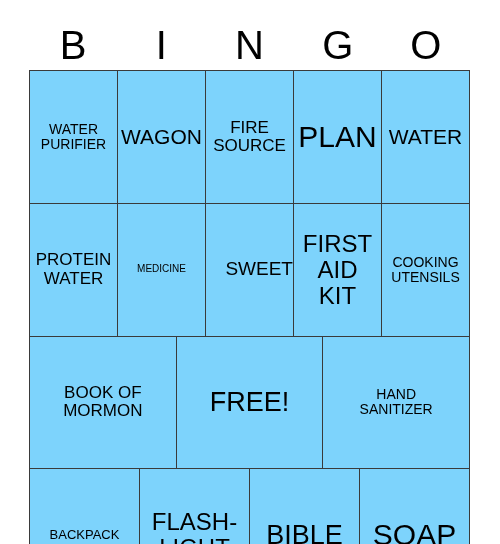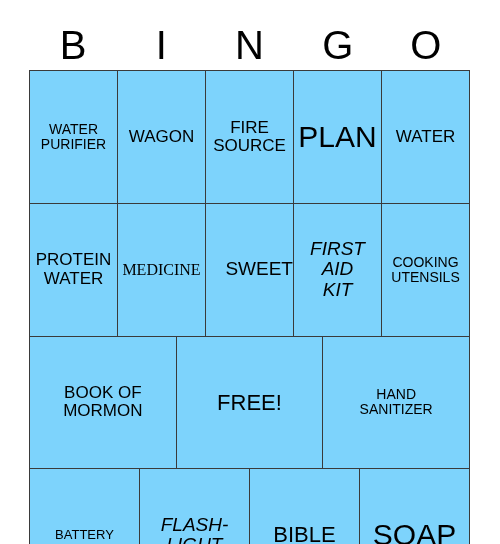--- a/index.html
+++ b/index.html
@@ -79,26 +79,26 @@
     width: 100%;
     line-height: 1.08;
     white-space: pre-line;
     font-weight: 400;
     color: #000000;
   }
 
   
   .fs-xs   { font-size: 13px; }
   .fs-sm   { font-size: 14px; }
-  .fs-smd  { font-size: 16px; font-family: Liberation Serif, serif; }
+  .fs-smd  { font-size: 10px; }
   .fs-md   { font-size: 17px; }
   .fs-lg   { font-size: 19px; padding-left: 32px; }
-  .fs-xl   { font-size: 17px; }
-  .fs-2xl  { font-size: 19px; font-style: italic; }
-  .fs-3xl  { font-size: 22px; }
+  .fs-xl   { font-size: 21px; }
+  .fs-2xl  { font-size: 24px; }
+  .fs-3xl  { font-size: 27px; }
   .fs-4xl  { font-size: 30px; }
 </style>
 </head>
 <body>
 
 <div id="card">
 
   <div id="header">
       <div class="header-letter">B</div>
       <div class="header-letter">I</div>
@@ -156,21 +156,21 @@
         <div class="cell">
           <span class="cell-text fs-3xl">FREE!</span>
         </div>
         <div class="cell">
           <span class="cell-text fs-sm">HAND
 SANITIZER</span>
         </div>
       </div>
       <div class="grid-row">
         <div class="cell">
-          <span class="cell-text fs-xs">BATTERY</span>
+          <span class="cell-text fs-xs">BACKPACK</span>
         </div>
         <div class="cell">
           <span class="cell-text fs-2xl">FLASH-
 LIGHT</span>
         </div>
         <div class="cell">
           <span class="cell-text fs-3xl">BIBLE</span>
         </div>
         <div class="cell">
           <span class="cell-text fs-4xl">SOAP</span>

